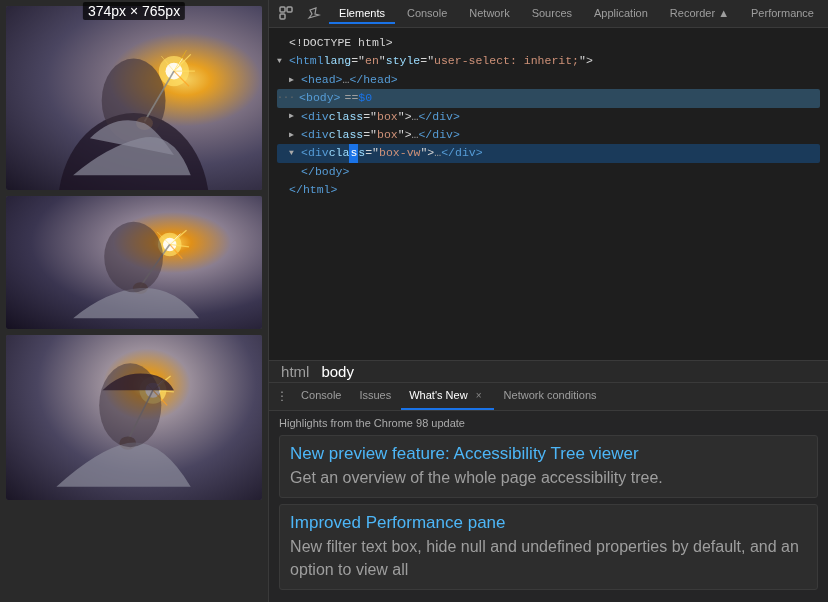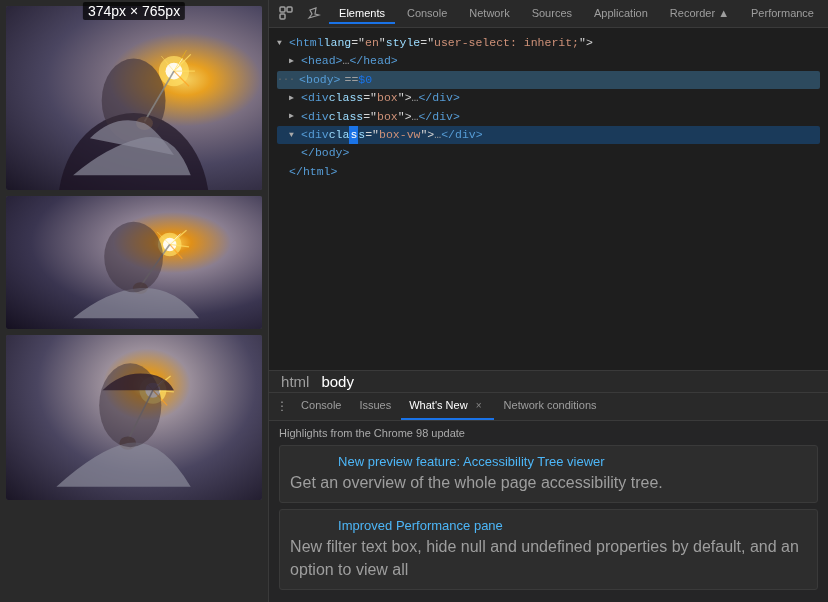--- a/index.html
+++ b/index.html
@@ -235,25 +235,24 @@
     .feature-card {
       background: #2d2d2d;
       border: 1px solid #3a3a3a;
       border-radius: 3px;
       padding: 8px 10px;
       margin-bottom: 6px;
       cursor: pointer;
     }
 
     .feature-title {
-      font-size: 13px;
+      font-size: 17px;
       color: #4db6f7;
       margin-bottom: 3px;
       text-decoration: none;
-      margin-left: 48px;
     }
 
     .feature-desc {
       font-size: 16px;
       color: #9e9e9e;
       line-height: 1.4;
     }
 
     
     .sparkler-svg {
@@ -355,20 +354,24 @@
     <div class="devtools-tab">Console</div>
     <div class="devtools-tab">Network</div>
     <div class="devtools-tab">Sources</div>
     <div class="devtools-tab">Application</div>
     <div class="devtools-tab">Recorder ▲</div>
     <div class="devtools-tab">Performance</div>
   </div>
 
   <div class="html-source">
 
+    <div class="html-line">
+      <span class="expand-arrow none"></span>
+      <span style="color:#d4d4d4;">&lt;!DOCTYPE html&gt;</span>
+    </div>
 
     <div class="html-line">
       <span class="expand-arrow expanded"></span>
       <span class="tag">&lt;html </span>
         <span class="attr">lang</span>
         <span>="</span>
         <span class="val">en</span>
         <span>" </span>
         <span class="attr">style</span>
         <span>="</span>

